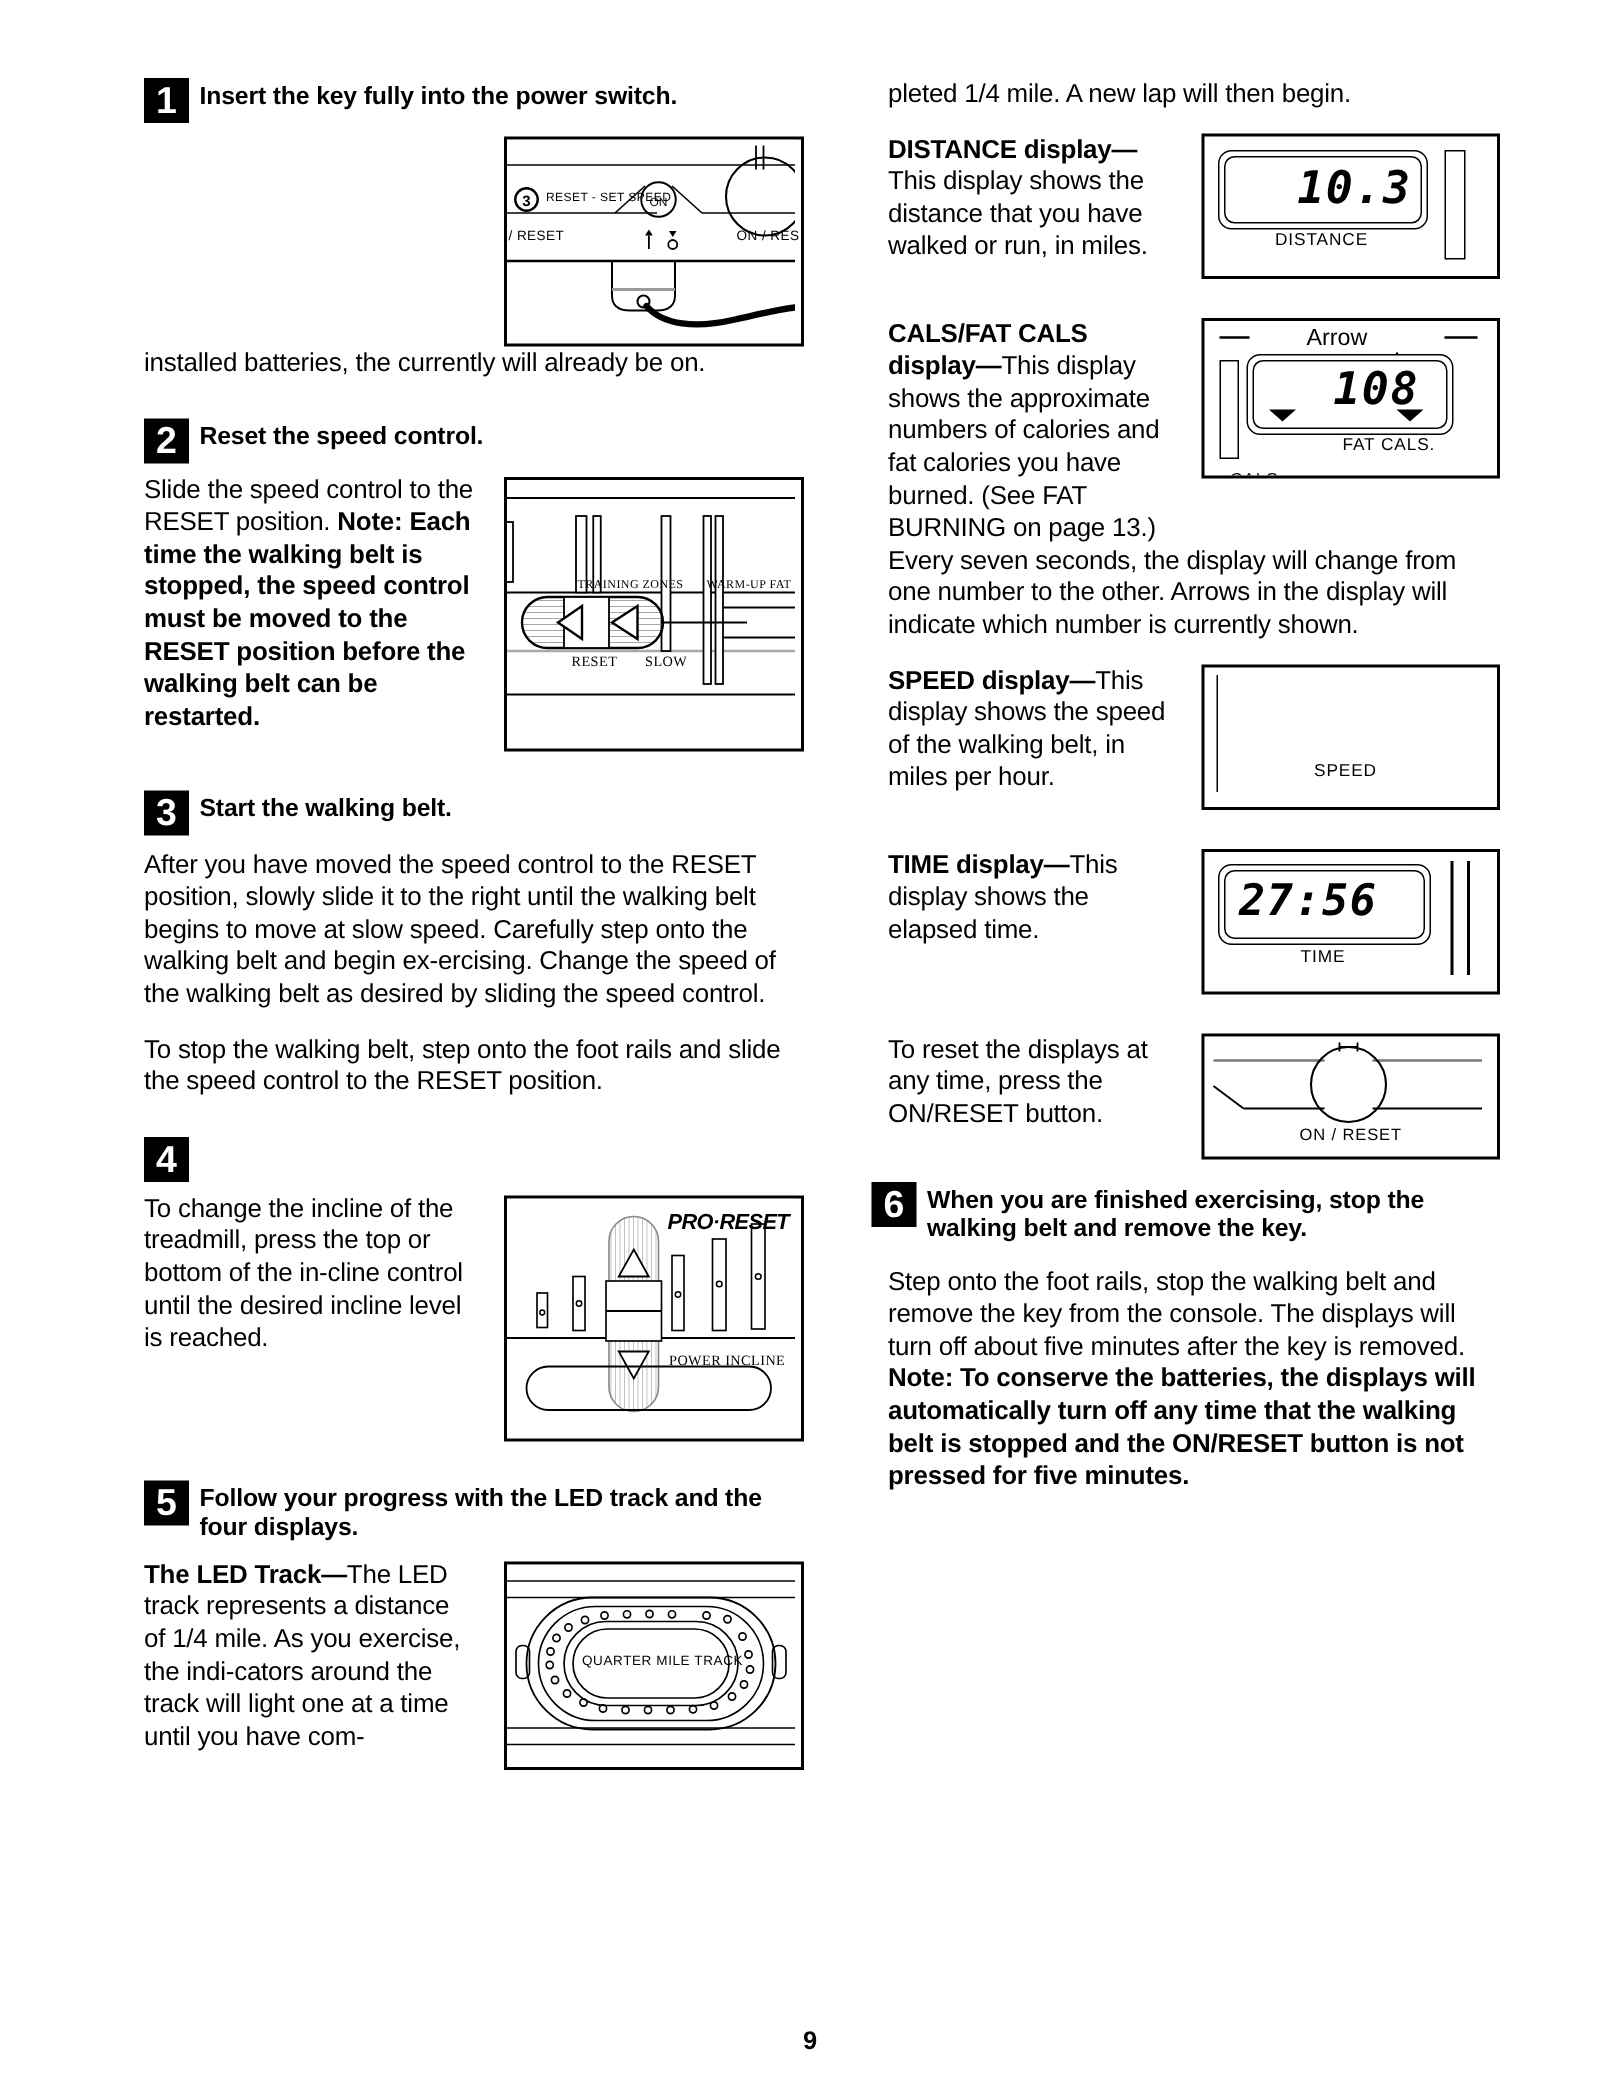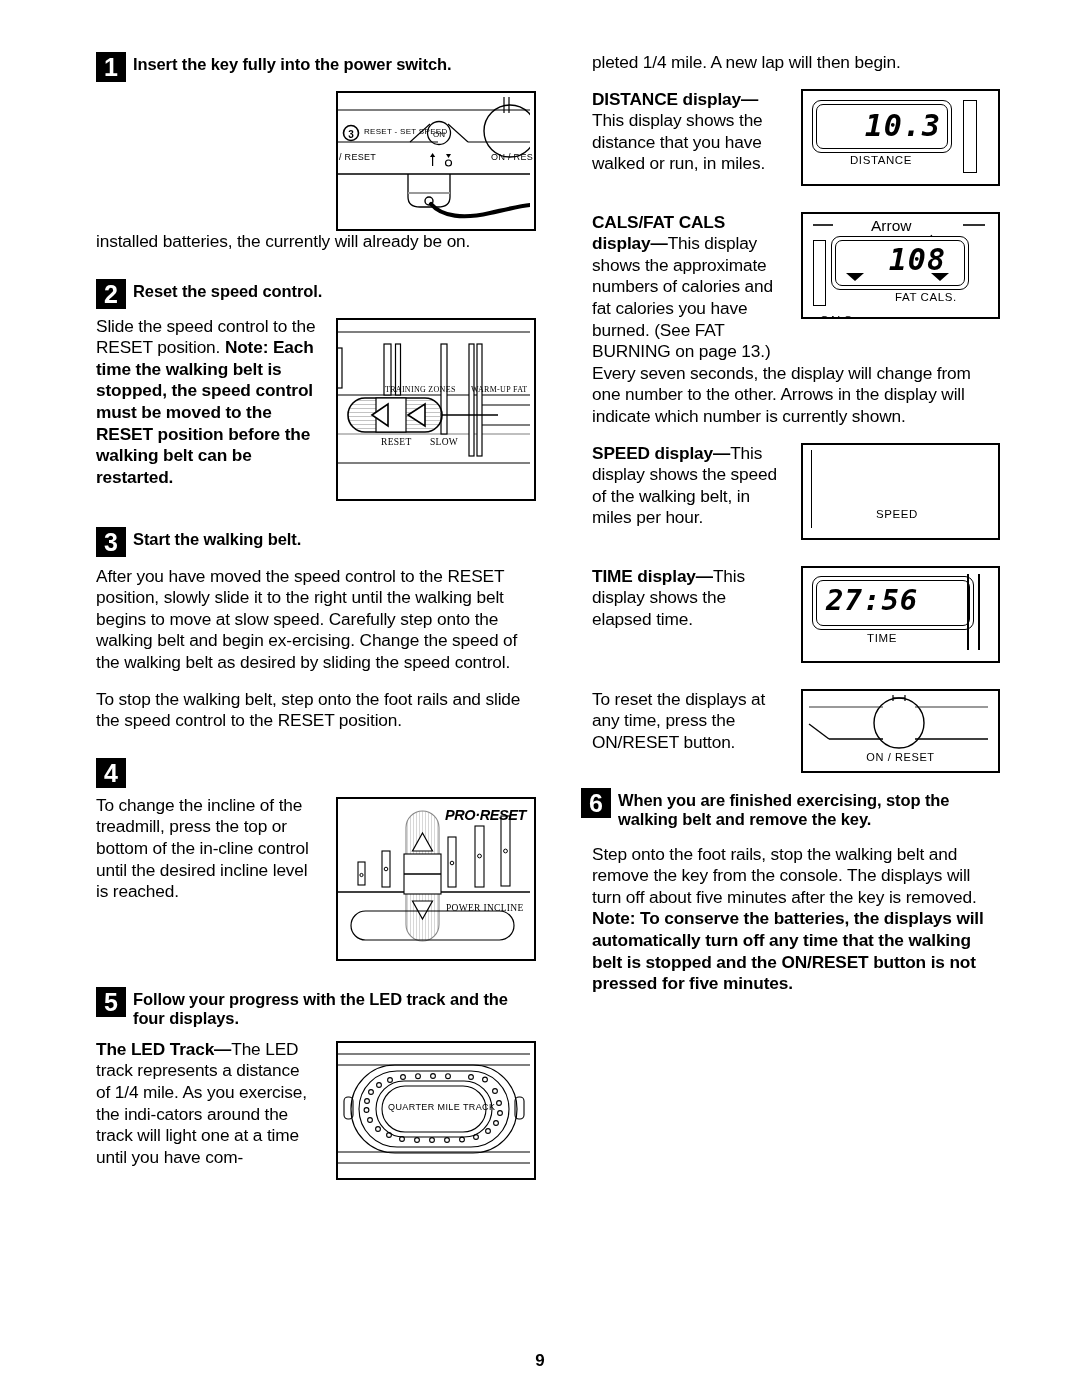--- a/index.html
+++ b/index.html
@@ -355,21 +355,21 @@
       <div class="body-text narrow" style="width:185px;">
         <b>SPEED display—</b><span>This display shows the speed of the walking belt, in miles per hour.</span>
       </div>
       <div style="clear:both;"></div>
     </div>
 
     <div class="gap-lg"></div>
 
     <div class="wrap">
       <div class="figbox fig-right" style="width:195px;height:93px;margin-left:14px;">
-        <div class="lcd-window" style="position:absolute;left:9px;top:8px;width:140px;height:52px;padding-left:20px;">
+        <div class="lcd-window" style="position:absolute;left:9px;top:8px;width:140px;height:52px;">
           <div class="lcd-digits" style="position:absolute;left:13px;top:6px;font-size:29px;">27:56</div>
         </div>
         <div class="lcd-label" style="position:absolute;left:9px;top:64px;width:140px;">TIME</div>
         <div style="position:absolute;left:164px;top:6px;width:1.5px;height:76px;background:#000;"></div>
         <div style="position:absolute;left:175px;top:6px;width:1.5px;height:76px;background:#000;"></div>
       </div>
       <div class="body-text narrow" style="width:185px;">
         <b>TIME display—</b><span>This display shows the elapsed time.</span>
       </div>
       <div style="clear:both;"></div>

